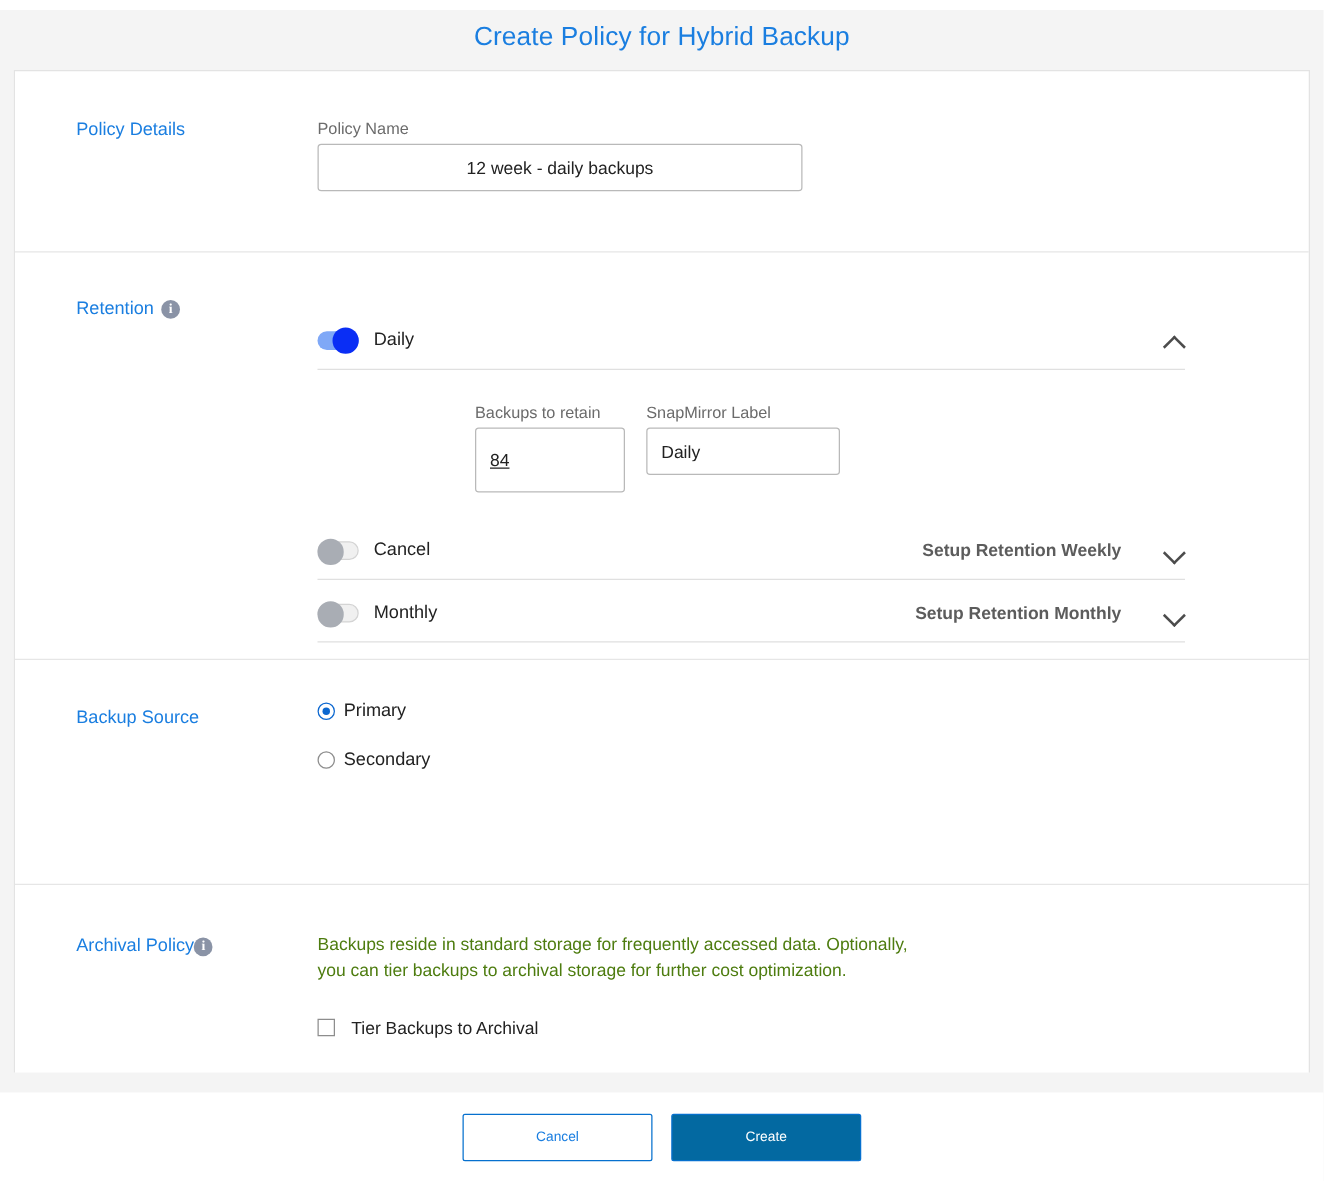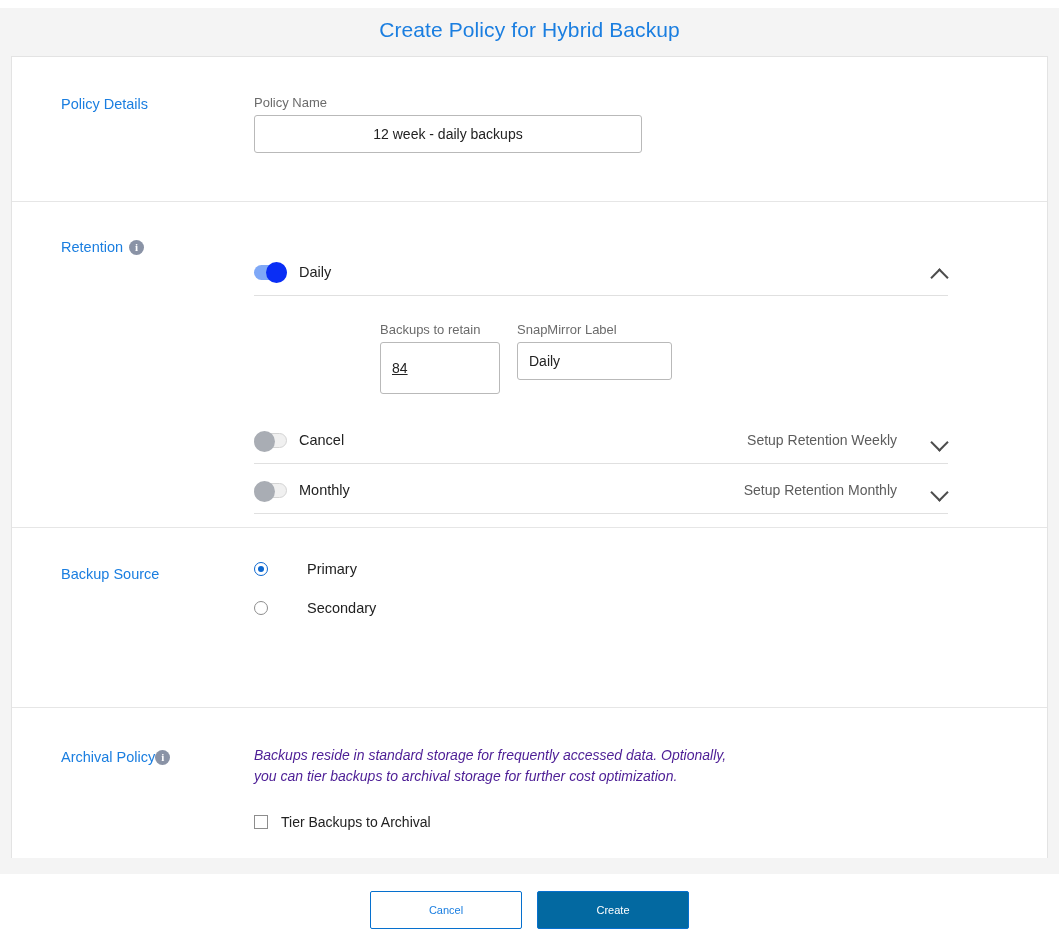--- a/index.html
+++ b/index.html
@@ -176,20 +176,21 @@
   .toggle-label {
     font-size: 14.5px;
     color: #222222;
     flex: 0 0 auto;
   }
   .row-spacer { flex: 1 1 auto; }
   .setup-text {
     font-size: 14px;
     color: #5c5c5c;
     margin-right: 34px;
+    font-weight: bold;
   }
 
   .chev {
     width: 17px;
     height: 11px;
     flex: 0 0 17px;
     position: relative;
   }
   .chev::before {
     content: "";
@@ -220,21 +221,20 @@
 
   
   .sec-source { height: 180px; }
   .sec-source .sec-label-col { padding-top: 37px; }
   .sec-source .sec-body { padding-top: 33px; }
 
   .radio-row {
     display: flex;
     align-items: center;
     margin-bottom: 23px;
-    gap: 32px;
   }
   .radio {
     width: 14px;
     height: 14px;
     border-radius: 50%;
     box-sizing: border-box;
     flex: 0 0 14px;
     margin-right: 7px;
     position: relative;
     background: #ffffff;
@@ -253,25 +253,24 @@
   .radio.unchecked { border: 1.4px solid #8d8d8d; }
   .radio-label { font-size: 14.5px; color: #222222; }
 
   
   .sec-archival { height: 160px; }
   .sec-archival .sec-label-col { padding-top: 40px; }
   .sec-archival .sec-body { padding-top: 37px; }
 
   .archival-desc {
     font-size: 14px;
-    color: #4c1d95;
+    color: #4d7c0f;
     line-height: 21px;
     max-width: 500px;
     margin: 0;
-    font-style: italic;
   }
   .check-row {
     display: flex;
     align-items: center;
     margin-top: 27px;
   }
   .checkbox {
     width: 14px;
     height: 14px;
     box-sizing: border-box;

